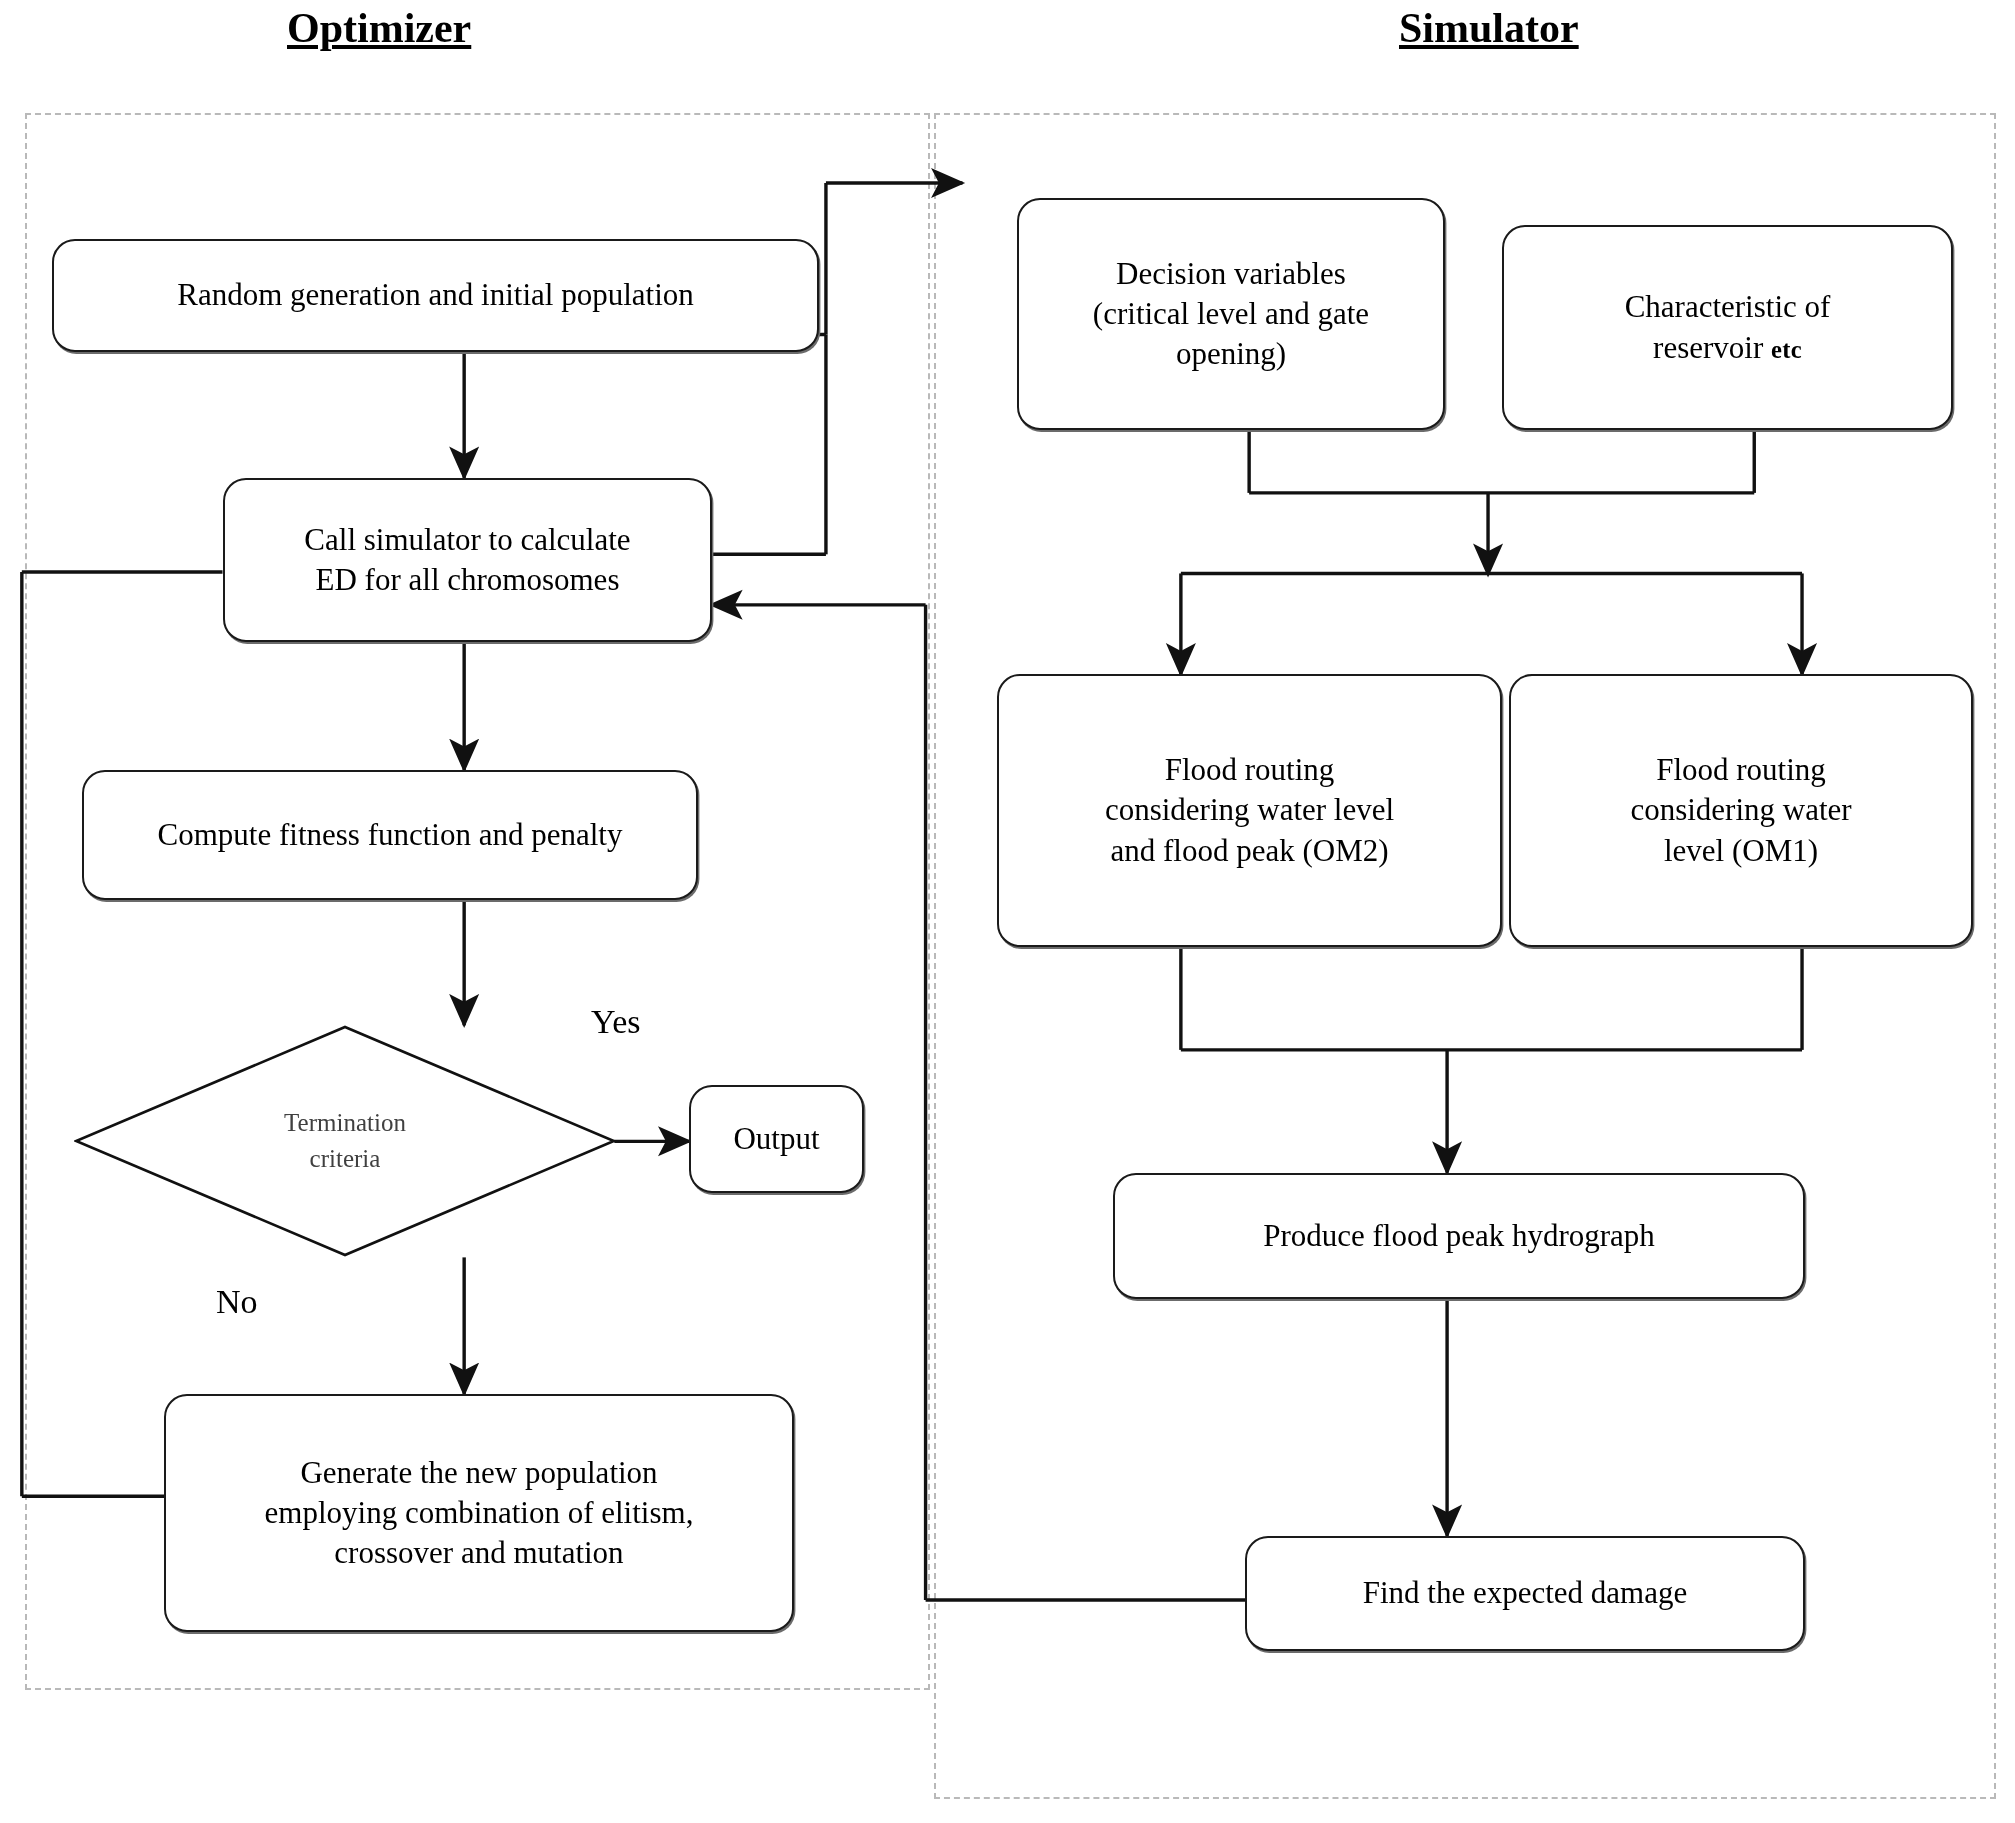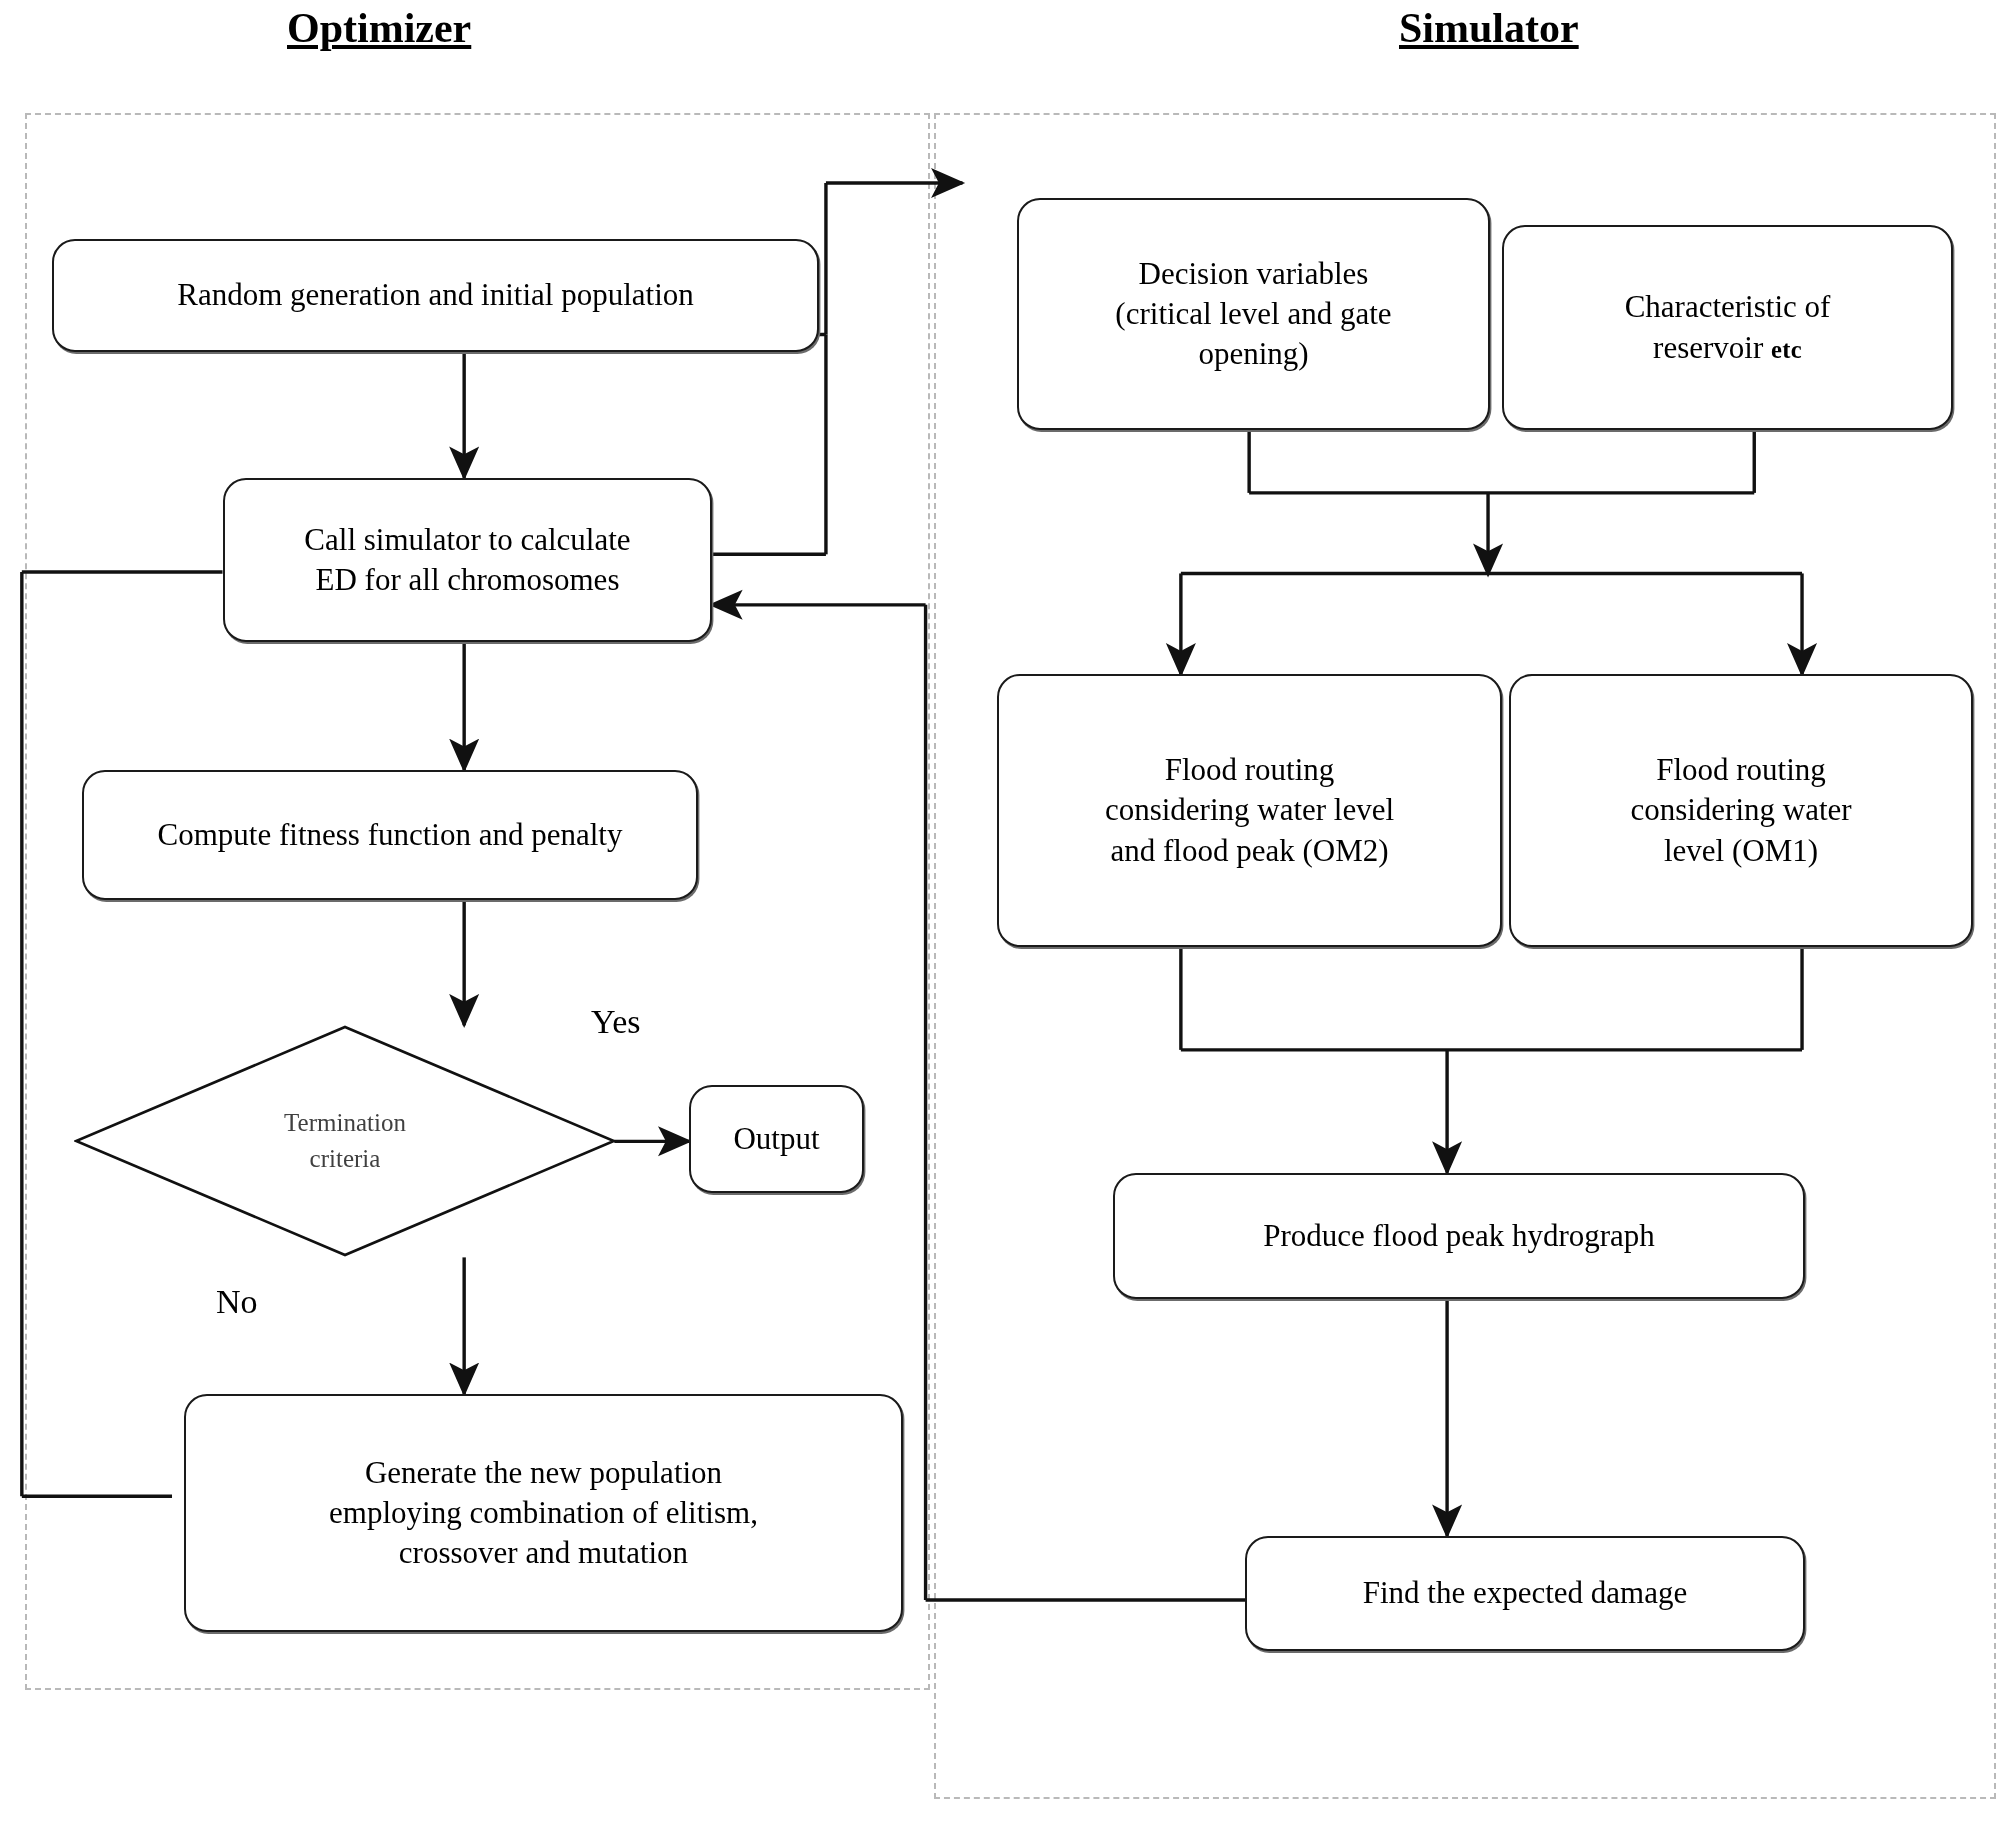--- a/index.html
+++ b/index.html
@@ -186,33 +186,33 @@
       <div>criteria</div>
     </div>
   </div>
 
   <div class="node" style="left:689px; top:1085px; width:175px; height:108px;">
     <div class="lines">
       <div>Output</div>
     </div>
   </div>
 
-  <div class="node" style="left:184px; top:1394px; width:719px; height:238px;">
+  <div class="node" style="left:164px; top:1394px; width:630px; height:238px;">
     <div class="lines">
       <div>Generate the new population</div>
       <div>employing combination of elitism,</div>
       <div>crossover and mutation</div>
     </div>
   </div>
 
   <div class="edge-label" style="left:591px; top:1003px;">Yes</div>
 
   <div class="edge-label" style="left:216px; top:1283px;">No</div>
 
-  <div class="node" style="left:1017px; top:198px; width:473px; height:232px;">
+  <div class="node" style="left:1017px; top:198px; width:428px; height:232px;">
     <div class="lines">
       <div>Decision variables</div>
       <div>(critical level and gate</div>
       <div>opening)</div>
     </div>
   </div>
 
   <div class="node" style="left:1502px; top:225px; width:451px; height:205px;">
     <div class="lines">
       <div>Characteristic of</div>

